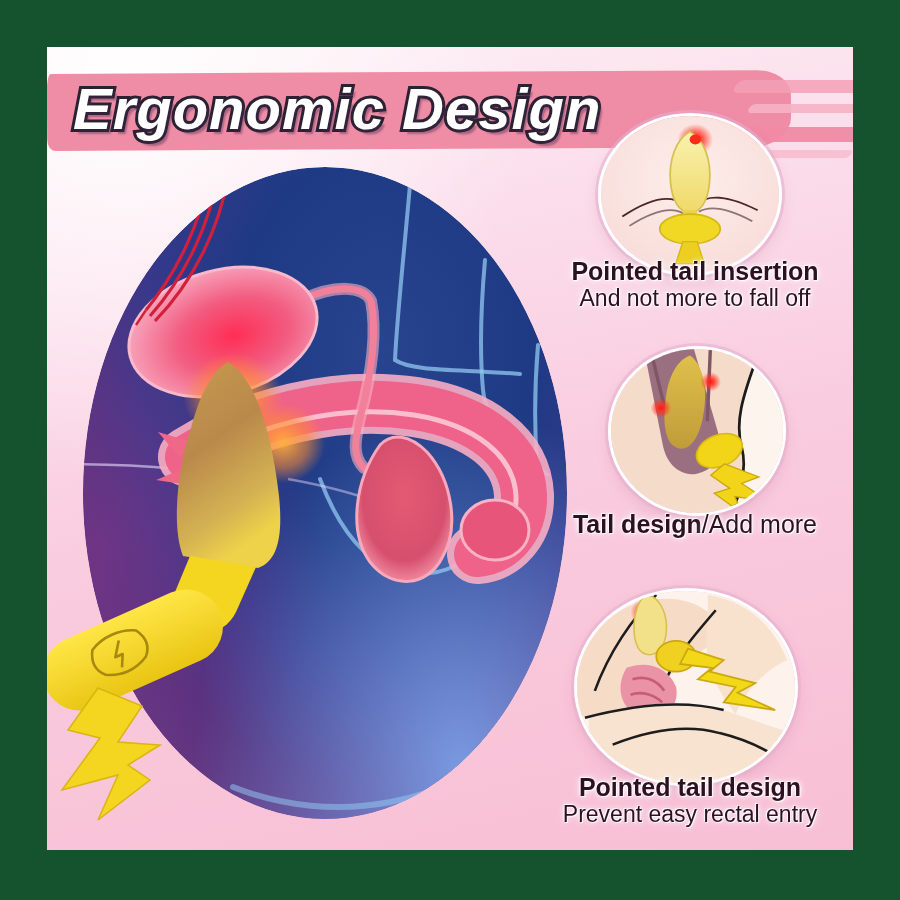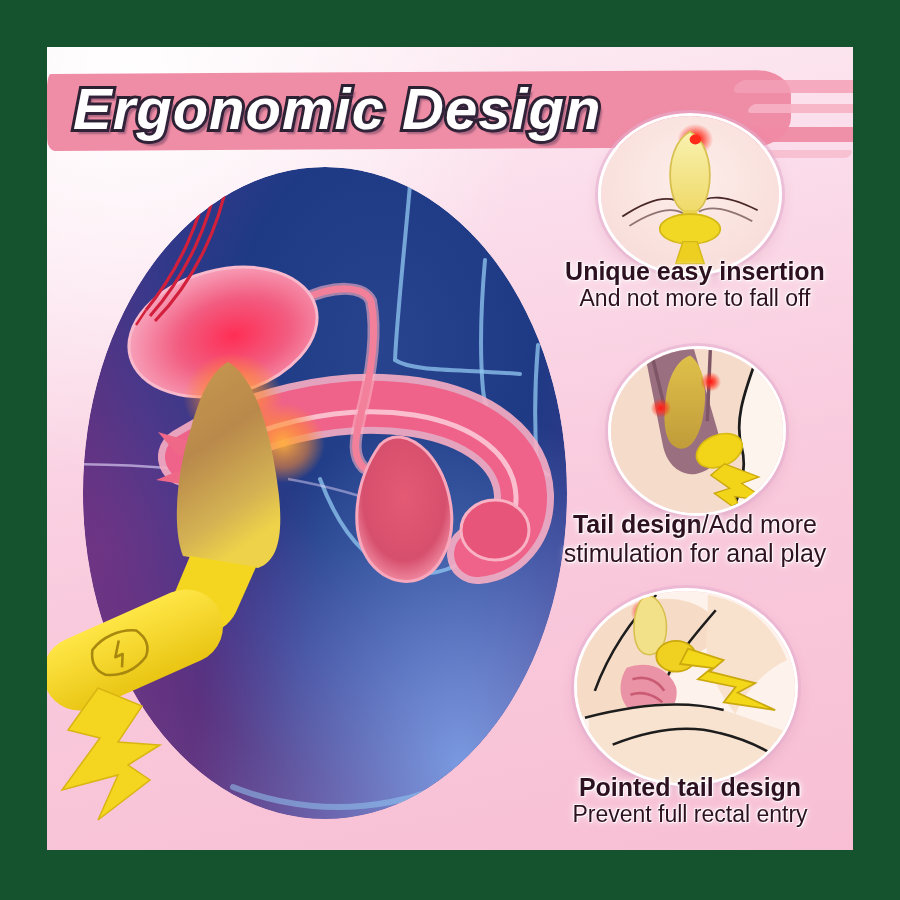--- a/index.html
+++ b/index.html
@@ -243,28 +243,27 @@
         <path d="M36,2 C42,4 46,12 45,22 C44,30 40,34 35,33 C30,32 28,24 29,15 C30,8 32,3 36,2 Z" fill="#f2e188" stroke="#d8c050" stroke-width=".8"></path>
         <ellipse cx="50" cy="34" rx="10" ry="8" fill="#f0d020" stroke="#caa80e" stroke-width=".9"></ellipse>
         <polygon points="56,30 74,36 67,42 90,48 81,53 100,62 74,58 80,50 61,46 68,40 52,38" fill="#f2d818" stroke="#caa80e" stroke-width=".9"></polygon>
         <path d="M6,66 C30,58 55,56 74,62 L108,74 L108,100 L6,100 Z" fill="#f8e3d1"></path>
         <path d="M4,66 C30,59 55,57 74,62" fill="none" stroke="#1d1d1d" stroke-width="1.3"></path>
         <path d="M18,80 C40,71 58,70 72,74 C88,78 98,84 106,90" fill="none" stroke="#1d1d1d" stroke-width="1.3"></path>
       </svg>
     </div>
 
     <div class="caption c1">
-      <div class="cap-bold">Unique easy insertion</div>
+      <div class="cap-bold">Pointed tail insertion</div>
       <div class="cap-reg">And not more to fall off</div>
     </div>
 
     <div class="caption c2">
       <div><span class="inline-bold">Tail design</span><span class="inline-reg">/Add more</span></div>
-      <div class="cap-reg" style="font-size:25px;line-height:28px;">stimulation for anal play</div>
     </div>
 
     <div class="caption c3">
       <div class="cap-bold">Pointed tail design</div>
-      <div class="cap-reg">Prevent full rectal entry</div>
+      <div class="cap-reg">Prevent easy rectal entry</div>
     </div>
 
   </div>
 </div>
 
 </body></html>

